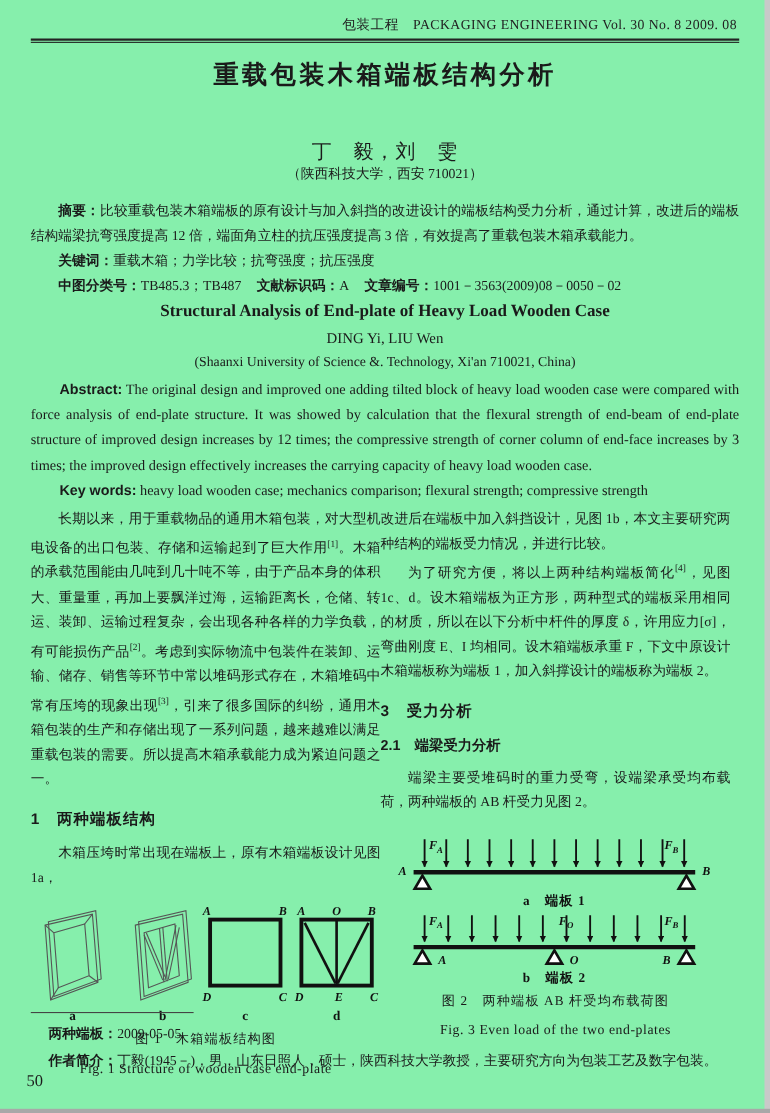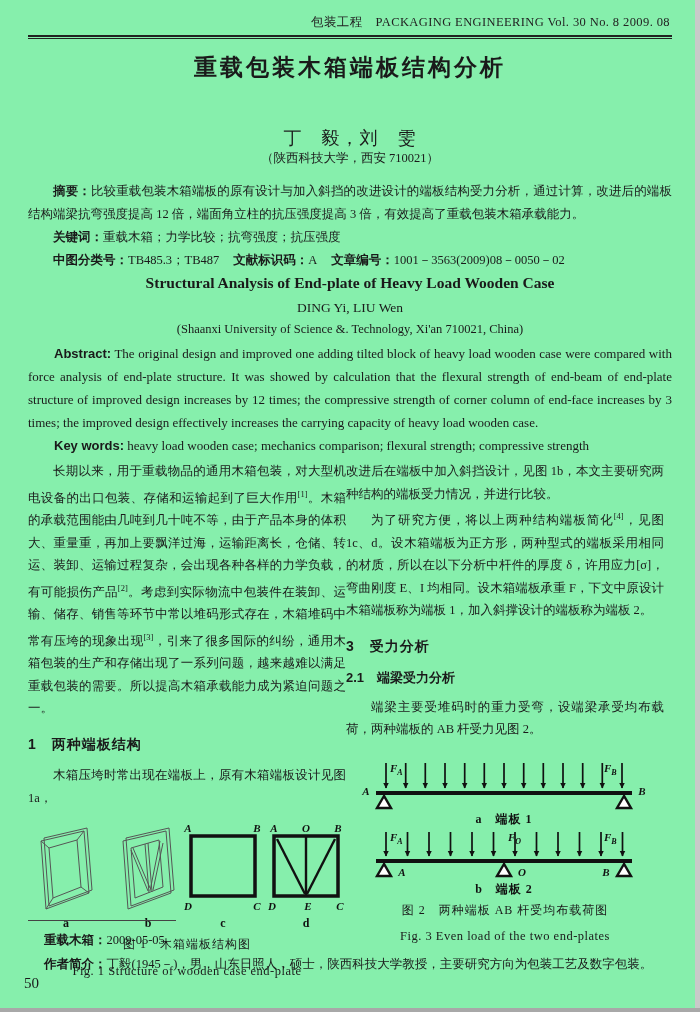--- a/index.html
+++ b/index.html
@@ -232,19 +232,19 @@
             <text class="svg-capt" x="158" y="138" text-anchor="middle">b　端板 2</text>
           </g>
         </svg>
         <div class="fig-cap-cn">图 2　两种端板 AB 杆受均布载荷图</div>
         <div class="fig-cap-en">Fig. 3 Even load of the two end-plates</div>
       </div>
     </div>
   </div>
 
   <div class="footnote-rule"></div>
-  <div class="foot-line1"><span class="lbl">重载木箱：</span><span>2009-05-05</span></div>
+  <div class="foot-line1"><span class="lbl">两种端板：</span><span>2009-05-05</span></div>
   <div class="foot-line2"><span class="lbl">作者简介：</span><span>丁毅(1945－)，男，山东日照人，硕士，陕西科技大学教授，主要研究方向为包装工艺及数字包装。</span></div>
   <div class="page-number">50</div>
 
   <div class="scan-edge-right"></div>
   <div class="scan-edge-bottom"></div>
 </div>
 
 </body></html>

